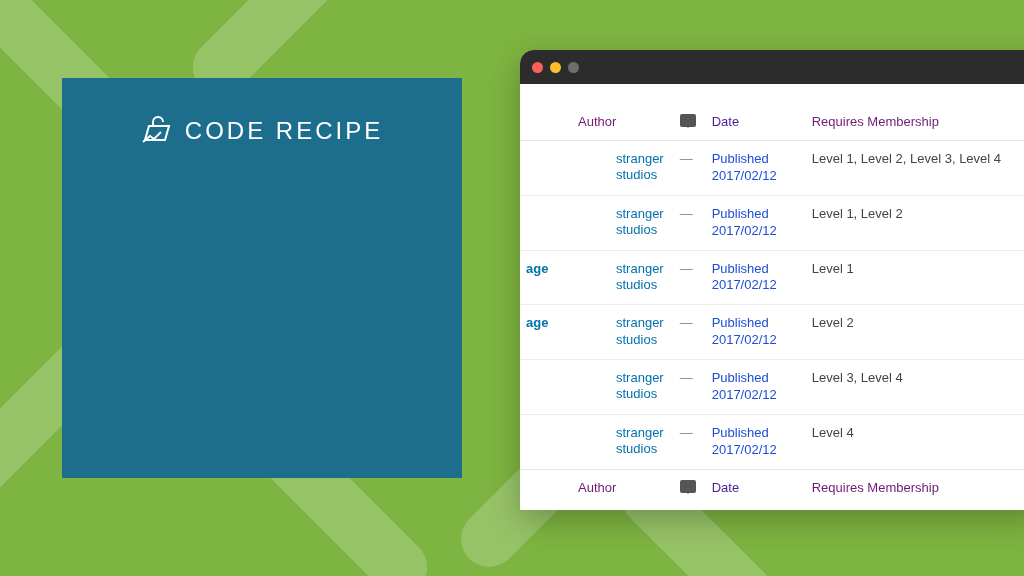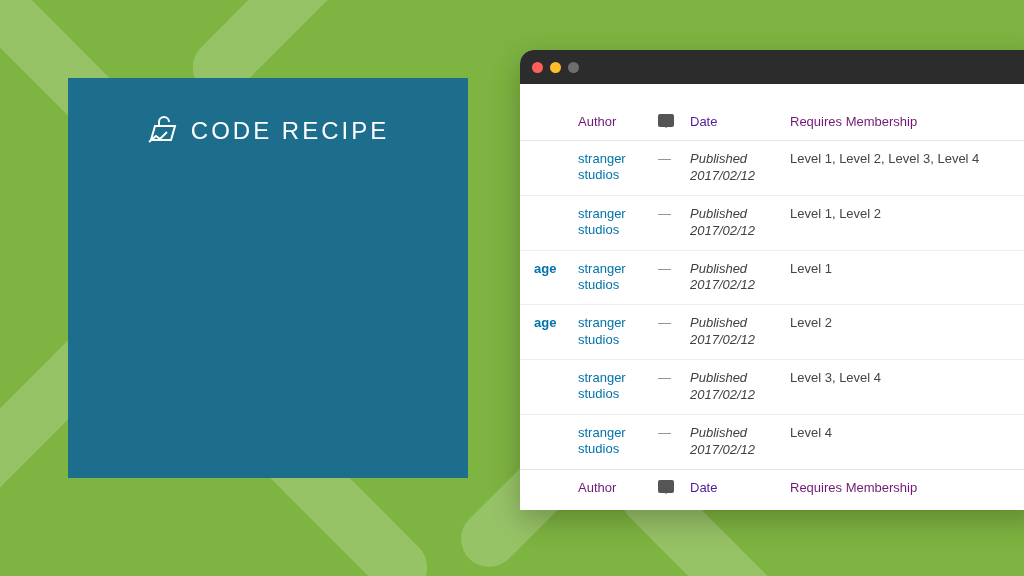--- a/index.html
+++ b/index.html
@@ -21,21 +21,21 @@
   }
   .p1 { transform: rotate(45deg); left: -80px; top: 40px; }
   .p2 { transform: rotate(-45deg); left: 160px; top: -40px; }
   .p3 { transform: rotate(-45deg); left: -100px; top: 380px; }
   .p4 { transform: rotate(45deg); left: 180px; top: 460px; }
   .p5 { transform: rotate(-45deg); left: 440px; top: 460px; width:200px; }
   .p6 { transform: rotate(45deg); left: 600px; top: 520px; width:200px; }
 
   .card {
     position: absolute;
-    left: 68px;
+    left: 62px;
     top: 78px;
     width: 400px;
     height: 400px;
     background: #1d6d8c;
     color: #fff;
     display: flex;
     flex-direction: column;
     align-items: center;
     padding: 36px 28px 20px 28px;
   }
@@ -95,30 +95,30 @@
     padding: 10px 8px;
     vertical-align: top;
   }
   th {
     font-weight: 400;
     color: #701a75;
     border-bottom: 1px solid #e5e5e5;
   }
   tbody tr { border-bottom: 1px solid #eee; }
   tfoot th { border-top: 1px solid #e5e5e5; border-bottom: none; }
-  .col-title { width: 50px; padding-left: 14px; }
+  .col-title { width: 50px; padding-left: 6px; }
   .col-author { width: 80px; }
   .col-comment { width: 30px; }
   .col-date { width: 100px; }
   .col-membership { }
   .link { color: #4c1d95; }
   th.link { font-weight: 400; }
-  .author-link { color: #0073aa; line-height: 1.25; display:inline-block; }
+  .author-link { color: #0073aa; line-height: 1.25; display:inline-block;margin-left:38px; }
   .title-link { color: #0073aa; font-weight: 600; }
-  .date-cell { color: #404040; line-height: 1.3; font-style: italic; }
+  .date-cell { color: #1d4ed8; line-height: 1.3; }
   .comment-icon {
     display: inline-block;
     width: 16px; height: 13px;
     background: #555;
     border-radius: 2px;
     position: relative;
   }
   .comment-icon::after {
     content: "";
     position: absolute;

